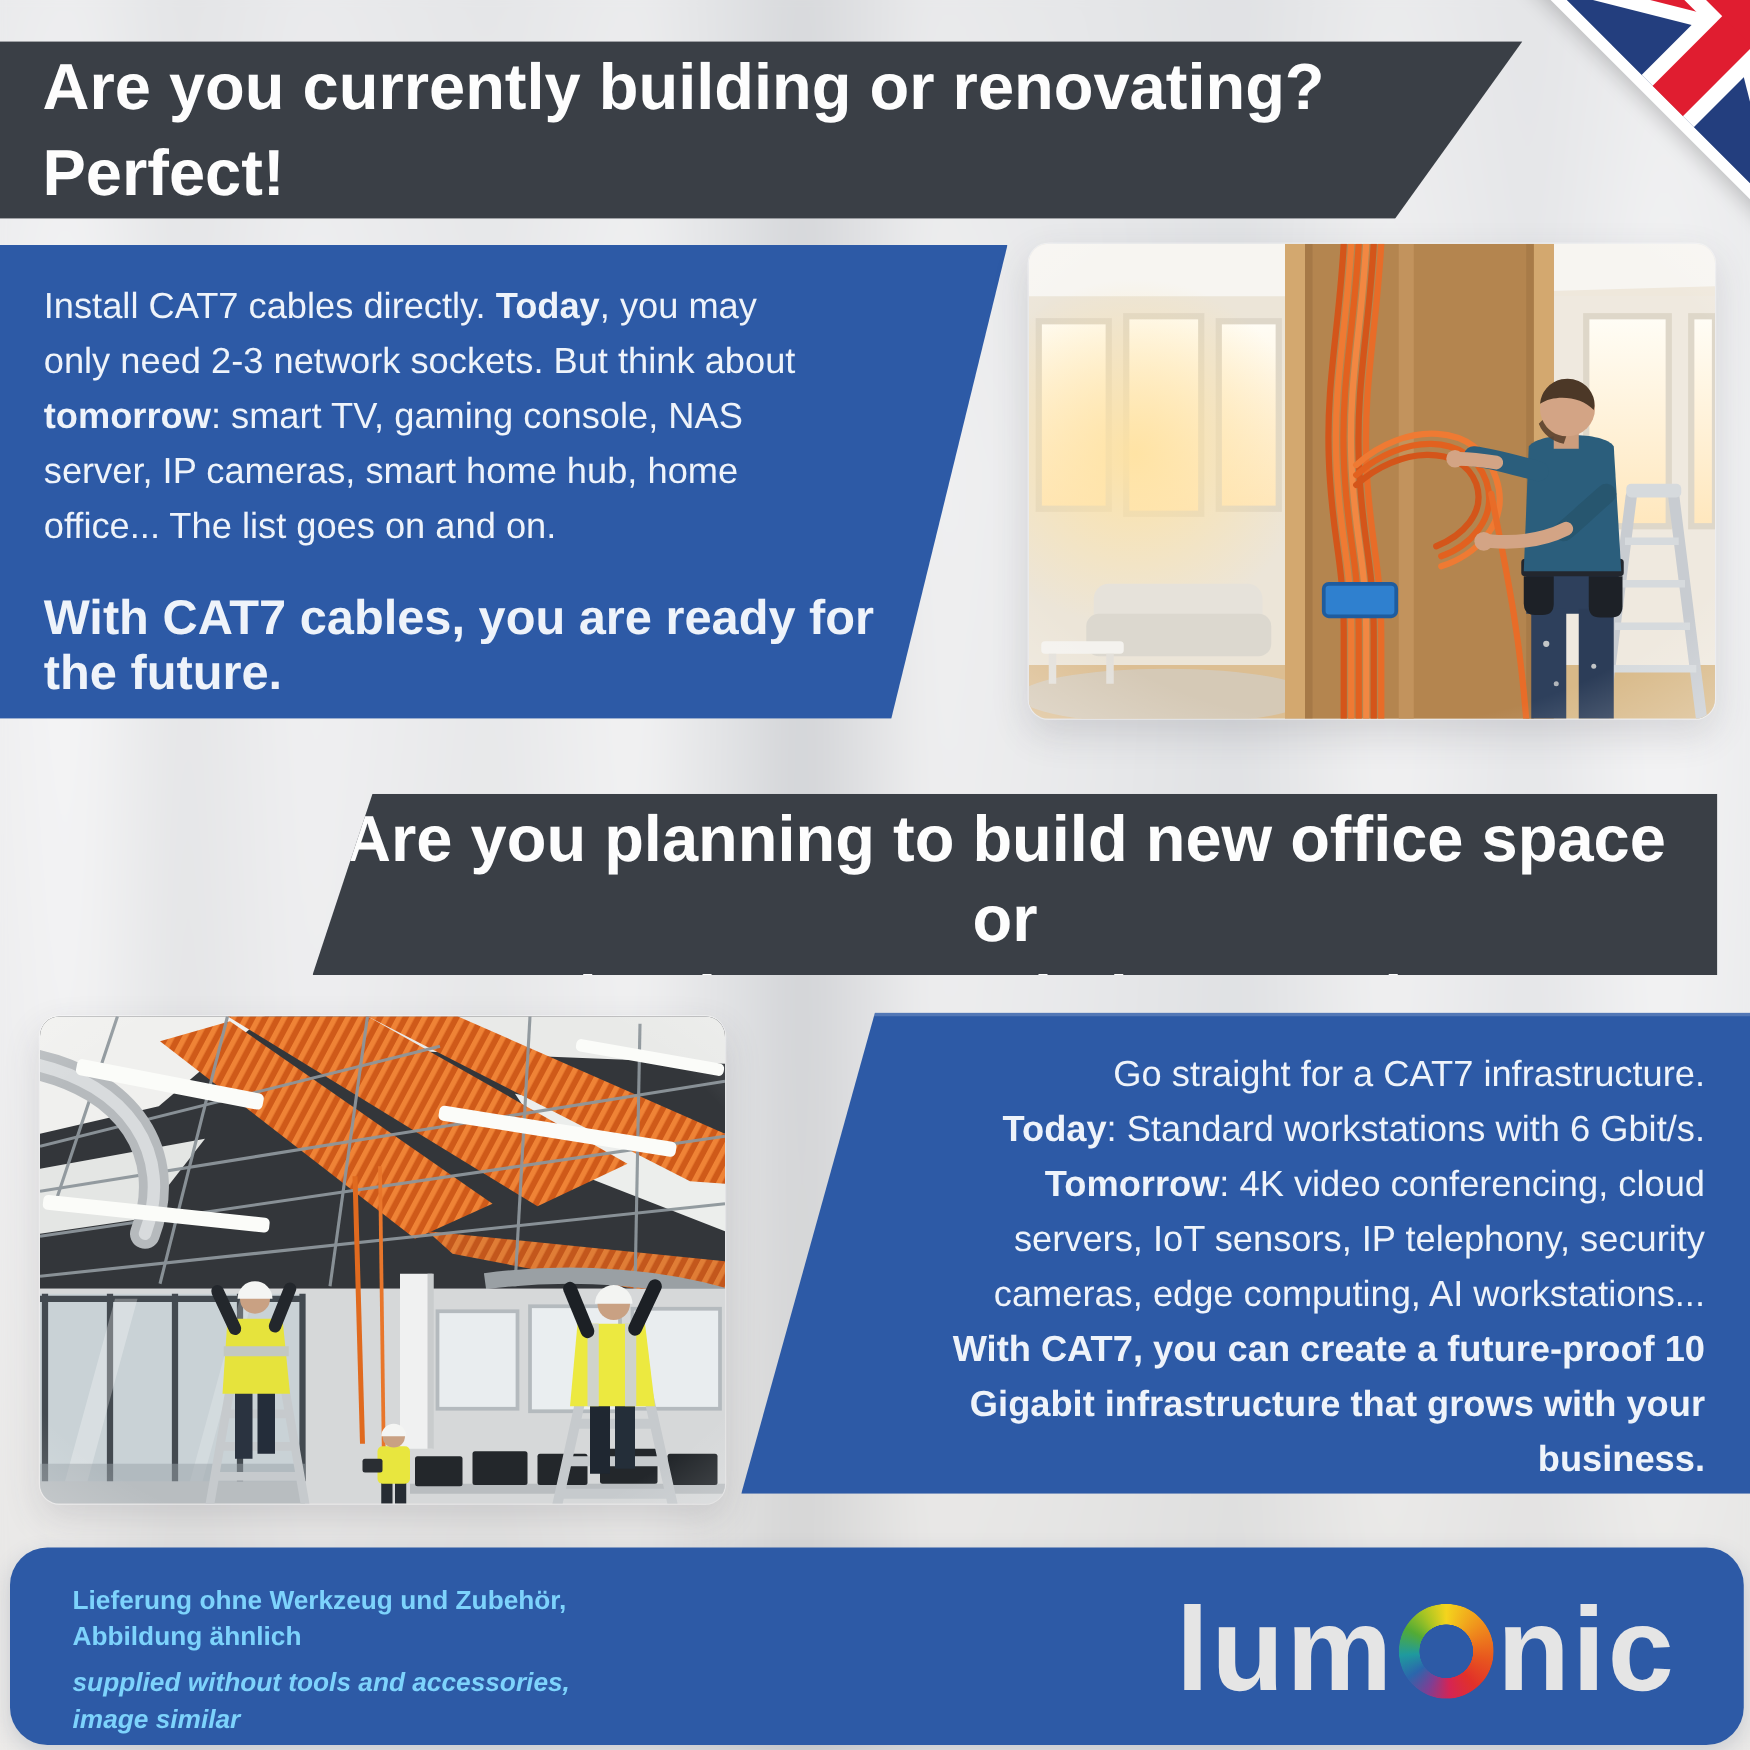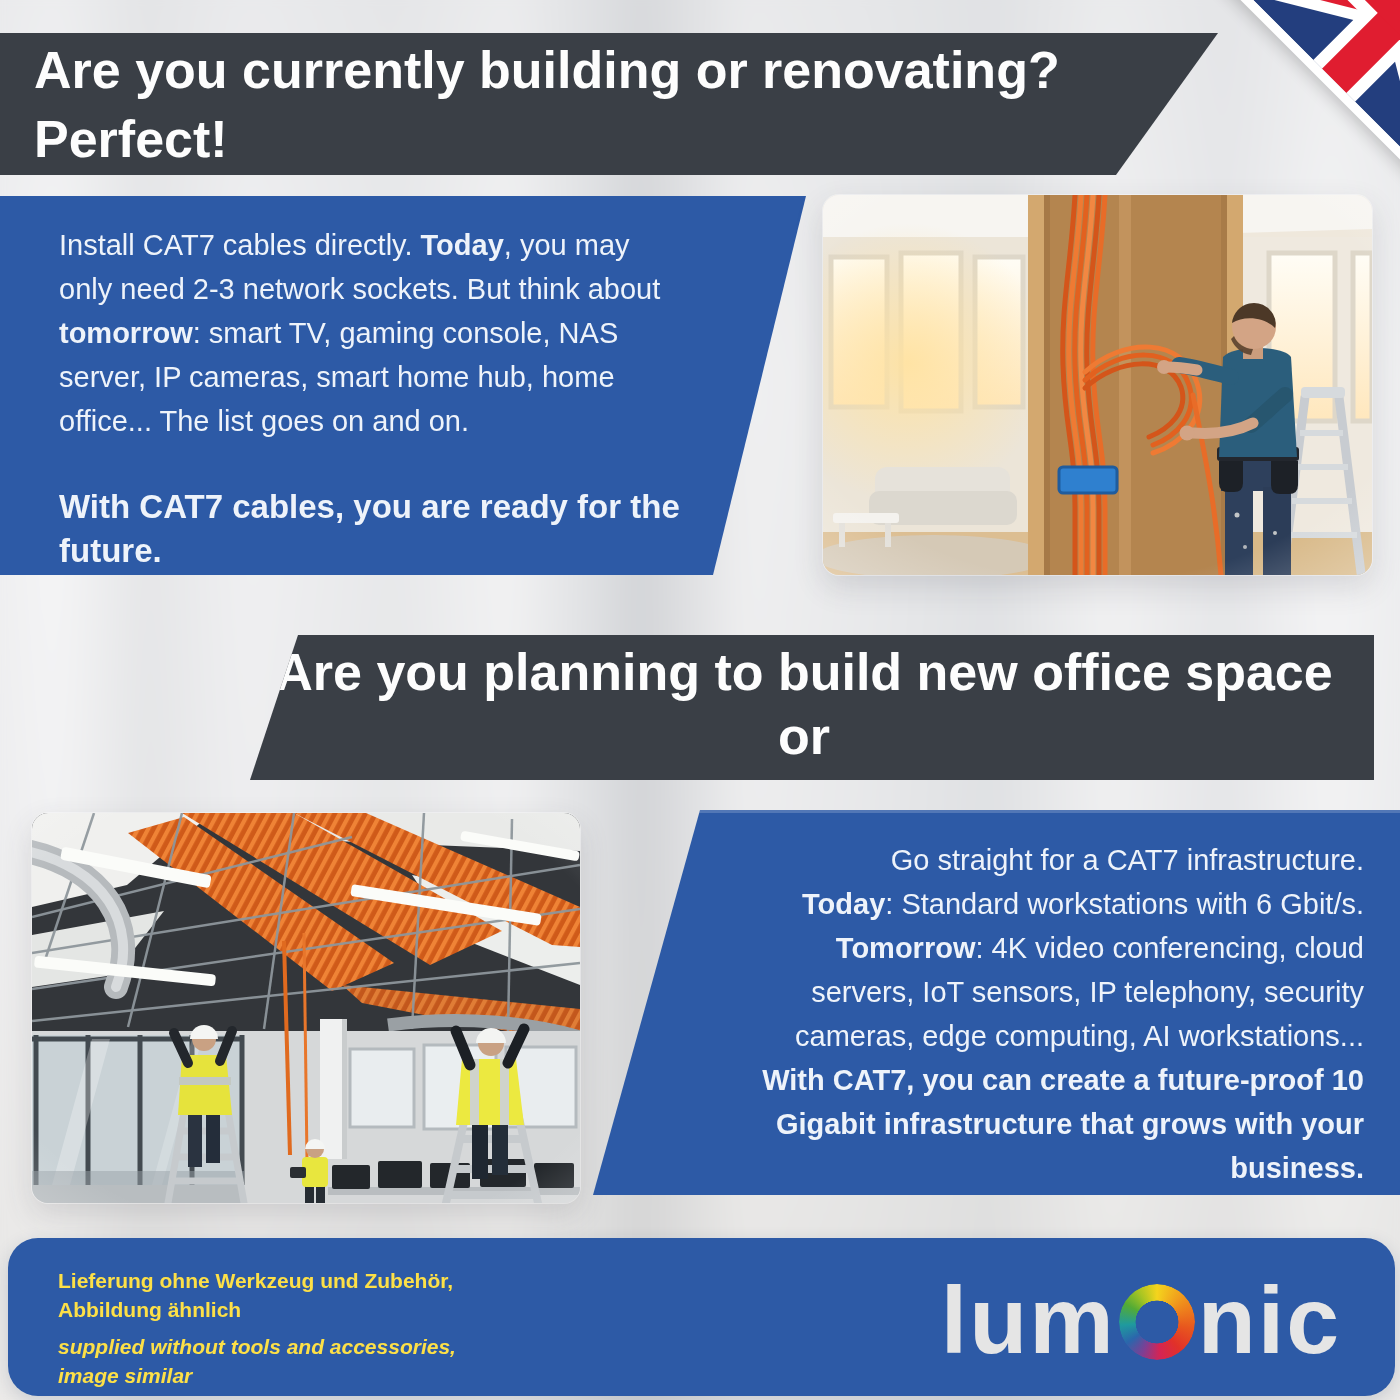--- a/index.html
+++ b/index.html
@@ -33,23 +33,23 @@
   .banner1 .banner-text{padding:3px 0 0 34px;}
   .banner2{left:250px;top:635px;width:1124px;height:145px;
     clip-path:polygon(48px 0,1124px 0,1124px 145px,0 145px);}
   .banner2 .banner-text{padding:5px 16px 0 0;text-align:center;line-height:64px;}
 
   
   .bluebox{background:#2d5aa6;color:#eef3fa;}
   .bluebox .para{white-space:pre-line;font-size:29px;line-height:44px;margin:0;}
   .bluebox .b, .bluebox .closing{font-weight:700;}
   .box1{left:0;top:196px;width:808px;height:379px;
-    clip-path:polygon(0 0,806px 0,713px 379px,0 379px);padding-left:24px;}
+    clip-path:polygon(0 0,806px 0,713px 379px,0 379px);}
   .box1-inner{padding:27px 0 0 35px;width:690px;}
-  .box1 .closing{white-space:pre-line;font-size:33px;line-height:44px;margin:42px 0 0 0;}
+  .box1 .closing{white-space:pre-line;font-size:39px;line-height:44px;margin:30px 0 0 0;}
   .box2{left:560px;top:810px;width:840px;height:434px;
     clip-path:polygon(140px 0,840px 0,840px 385px,33px 385px);
     box-shadow:inset 0 3px 0 rgba(255,255,255,.18);}
   .box2-inner{padding:28px 36px 0 170px;text-align:right;}
 
   
   .photo{border-radius:16px;overflow:hidden;
     box-shadow:0 0 0 1px rgba(255,255,255,.4), 0 12px 30px rgba(60,65,75,.16);}
   .photo1{left:823px;top:195px;width:549px;height:380px;}
   .photo2{left:32px;top:813px;width:548px;height:390px;}
@@ -61,21 +61,21 @@
     transform:rotate(45deg);background:#fff;padding:9px;box-sizing:border-box;
     box-shadow:0 4px 16px rgba(0,0,0,.2);
   }
   .flag svg{display:block;width:100%;height:100%;}
 
   
   .footer{
     left:8px;top:1238px;width:1387px;height:158px;border-radius:30px;
     background:#2d5aa6;box-shadow:0 6px 18px rgba(40,60,100,.18);
   }
-  .disclaimer{position:absolute;left:50px;top:28px;color:#fde047;}
+  .disclaimer{position:absolute;left:50px;top:28px;color:#7dd3fc;}
   .disclaimer p{margin:0;white-space:pre-line;font-size:21px;line-height:29px;font-weight:700;}
   .disclaimer .en{margin-top:8px;font-style:italic;}
   .logo{position:absolute;right:54px;top:17px;line-height:130px;height:130px;
     font-size:95px;font-weight:700;color:#e5e5e5;letter-spacing:2px;white-space:nowrap;}
   .logo-ring{
     display:inline-block;width:76px;height:76px;border-radius:50%;vertical-align:-7px;margin:0 3px;
     background:conic-gradient(#f4d41d 0deg,#ef8c1c 55deg,#e8571e 100deg,#e13129 140deg,
       #d52454 175deg,#7e3f94 205deg,#2b66ac 235deg,#1f9a9e 265deg,#53ab35 300deg,
       #a9c523 330deg,#f4d41d 360deg);
     -webkit-mask:radial-gradient(circle closest-side,transparent 0 56%,#000 57% 100%);

